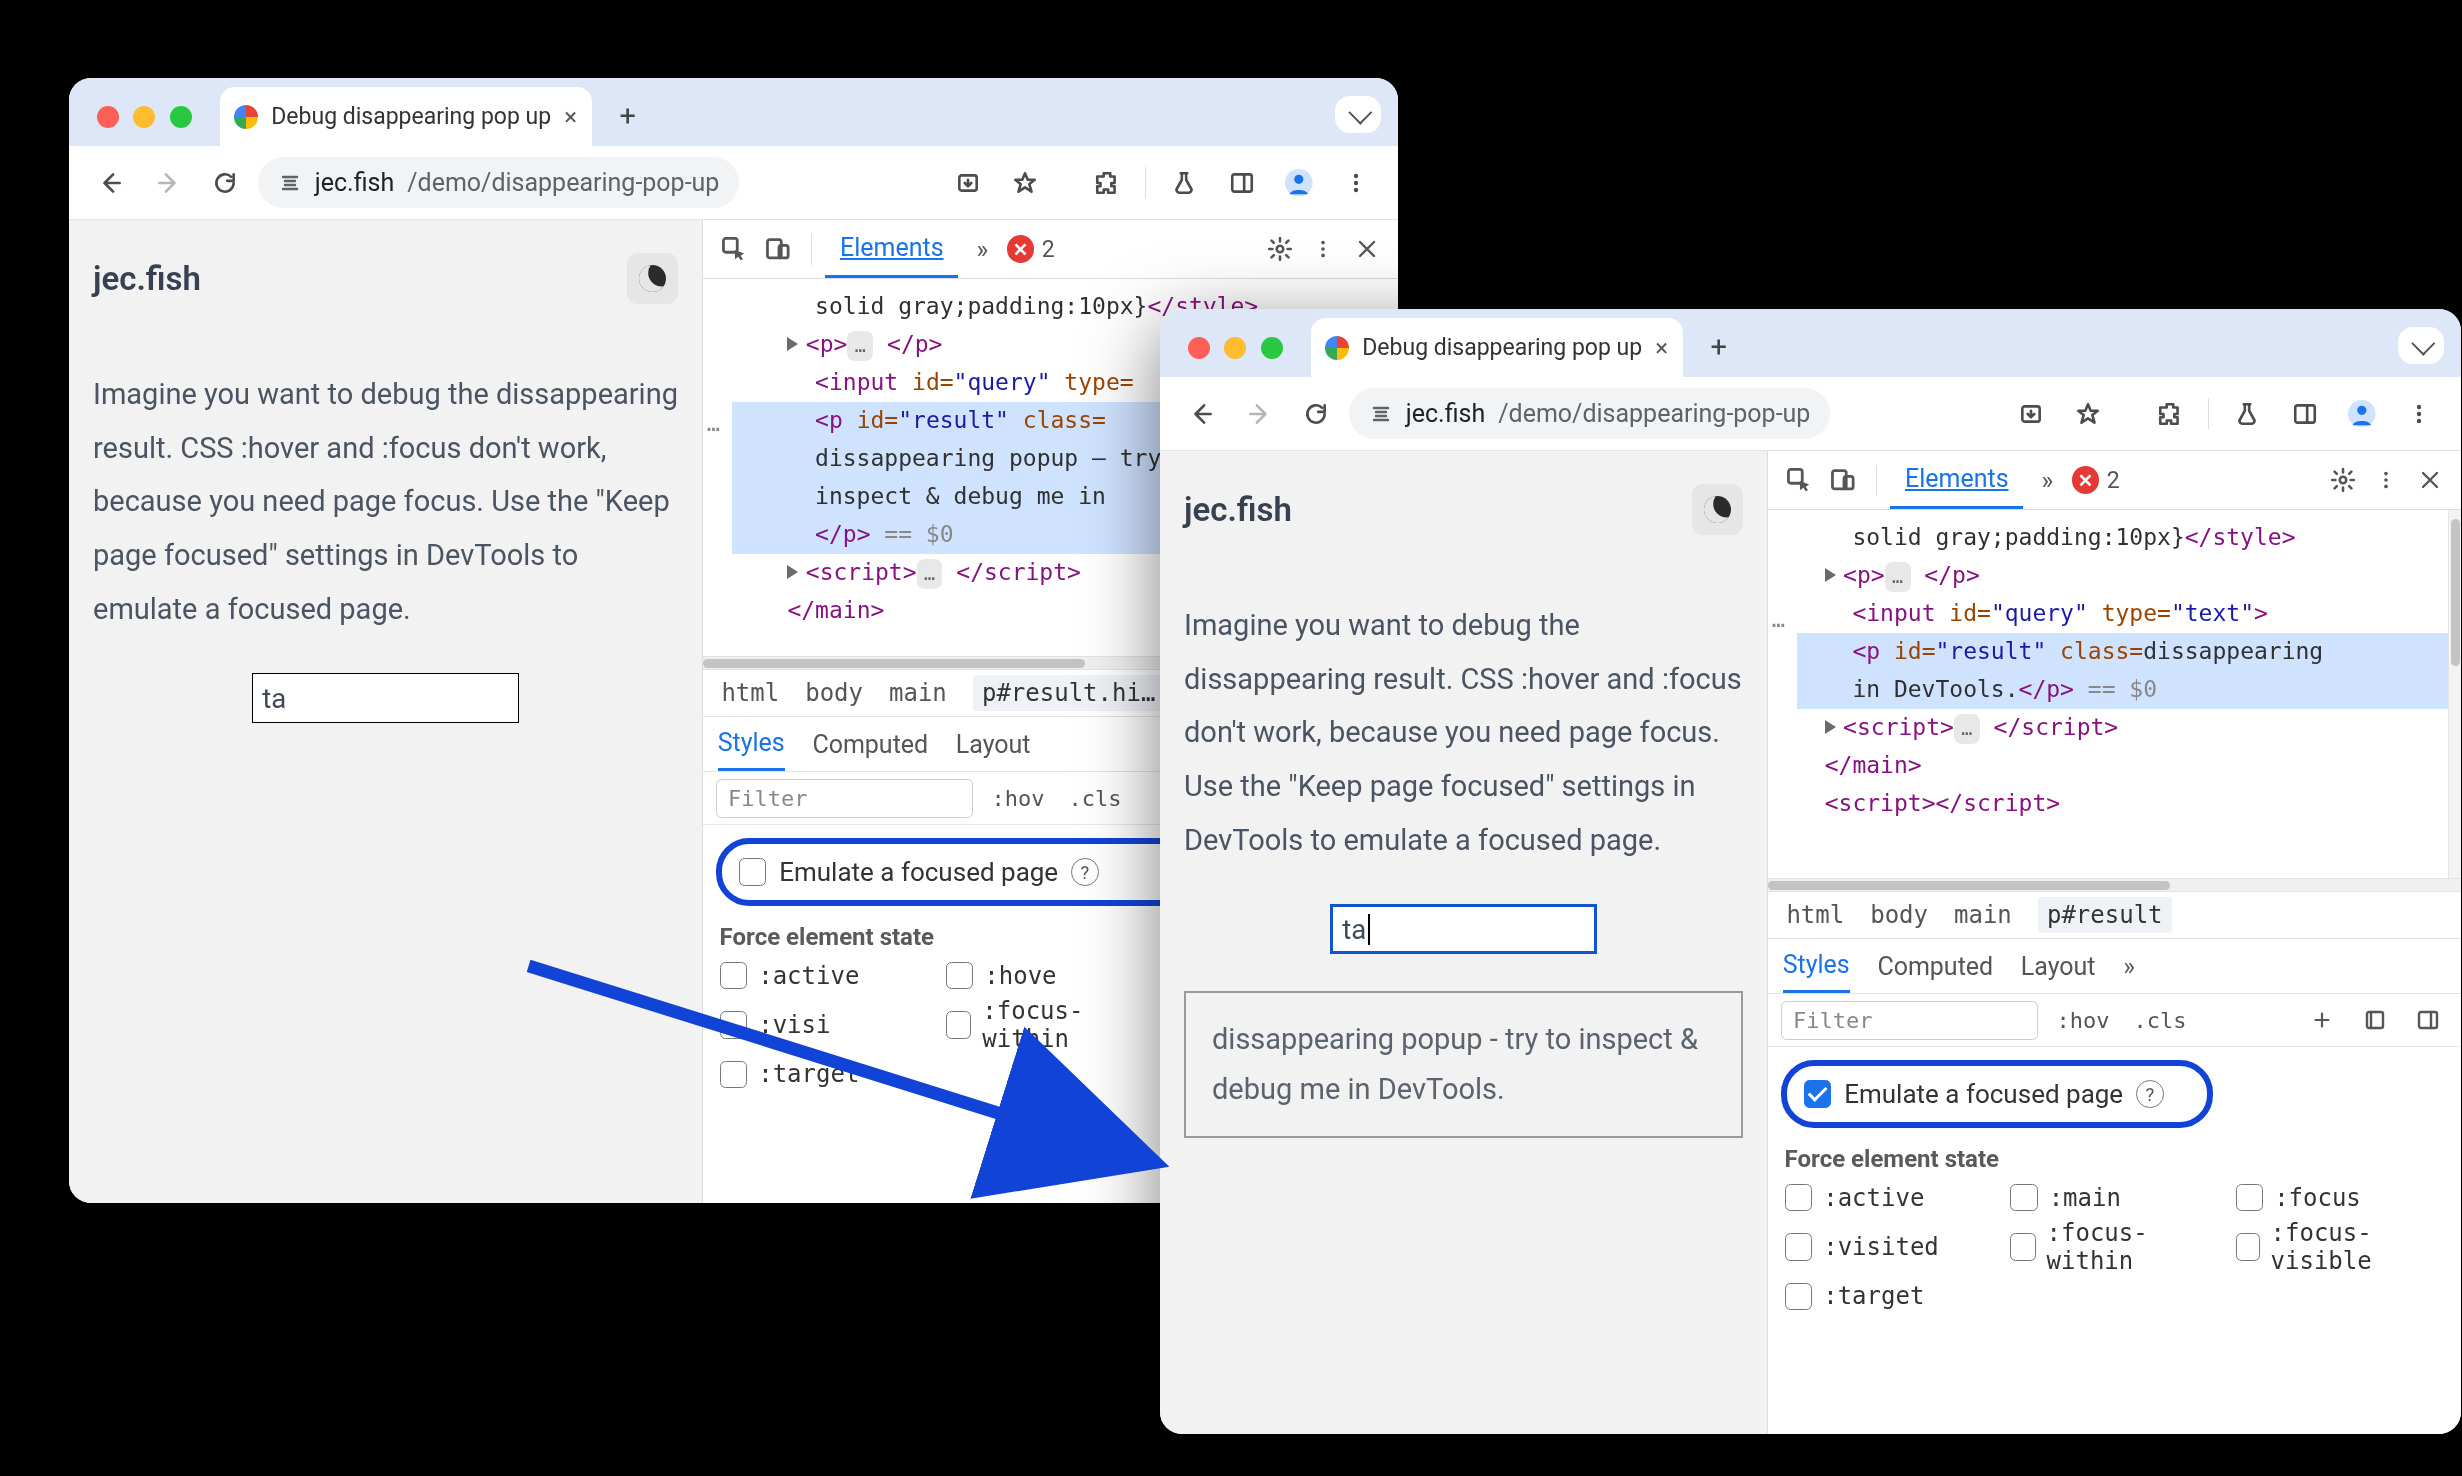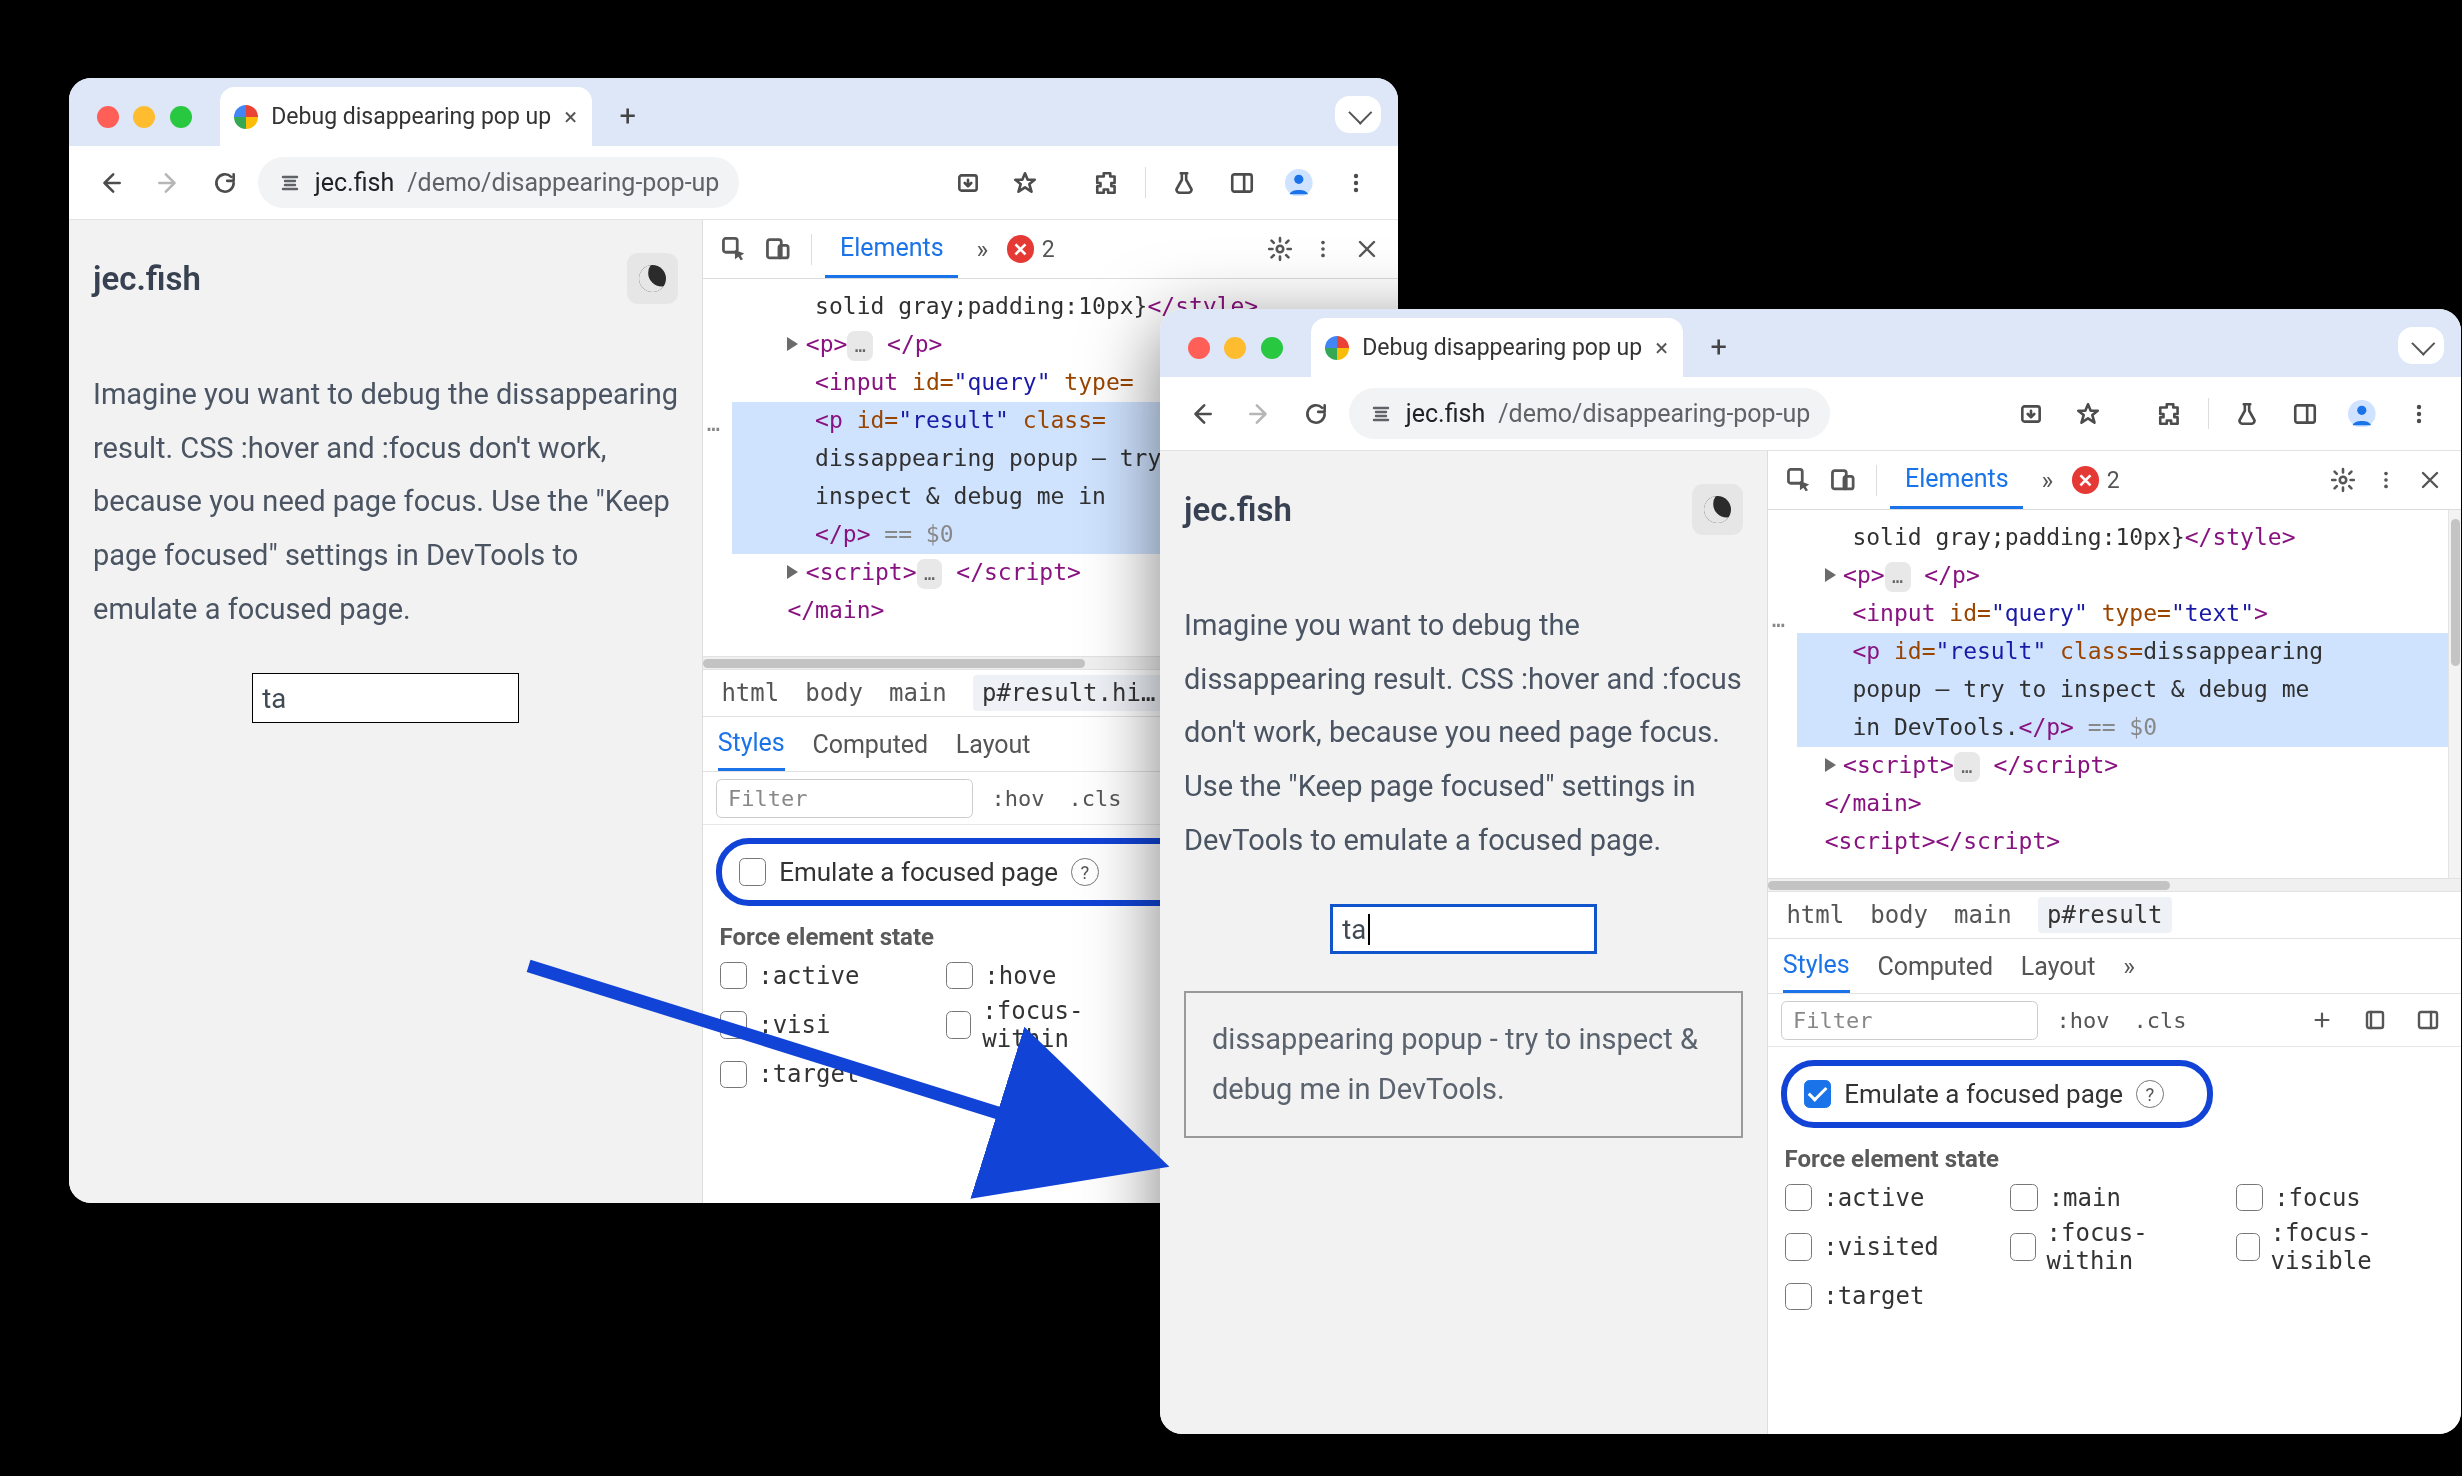--- a/index.html
+++ b/index.html
@@ -60,21 +60,21 @@
   .qboxB{ border:3.7px solid #1155cc; width:267px; }
   .cursor{ display:inline-block; width:1.8px; height:31px; background:#000; margin-left:1.8px; animation:bl 1s steps(1) infinite;}
   @keyframes bl{50%{opacity:0}}
   .popup{ margin:37px 0 0 0; border:2.8px solid #9a9a9a; background:#f2f2f2; padding:22px 26px; font-size:29px; color:#5a636e; line-height:1.7;}
   
   
   .dt{ flex:1; display:flex; flex-direction:column; border-left:0.9px solid #ddd; background:#fff; min-width:0;}
   .dt-top{ height:59px; display:flex; align-items:center; gap:3.7px; padding:0 11px; border-bottom:0.9px solid #dcdcdc; font-size:25px;}
   .dticon{ width:40px; height:40px; display:flex; align-items:center; justify-content:center; color:#565656; }
   .dt-tab{ padding:0 14.7px; height:100%; display:flex; align-items:center; color:#555; }
-  .dt-tab.active{ color:#1a73e8; border-bottom:3.7px solid #1a73e8; }
+  .dt-tab.active{ color:#1a73e8; border-bottom:3.7px solid #1a73e8;text-decoration:underline; }
   .errbadge{ width:27.6px; height:27.6px; border-radius:50%; background:#e53935; color:#fff; display:flex; align-items:center; justify-content:center; font-size:18.4px; font-weight:700;}
   .errn{ font-size:23px; color:#555; margin-left:3.7px;}
   .dt-spacer{flex:1}
   
   .dom{ font-size:23px; line-height:1.65; padding:9.2px 0 9.2px 29px; color:#303030; overflow:hidden; position:relative;}
   .dom .ln{ white-space:pre; }
   .tw{ display:inline-block; width:0; height:0; border-style:solid; border-width:7.4px 0 7.4px 11px; border-color:transparent transparent transparent #6b6b6b; margin-right:7.4px; vertical-align:0.9px;}
   .tag{ color:#881280;} .attr{color:#994500;} .val{color:#1a1aa6;} .txt{color:#303030;}
   .selln{ background:#cfe3ff; }
   .pill{ display:inline-block; background:#e8e8e8; border-radius:7.4px; padding:0 7.4px; color:#666; font-size:18.4px;}
@@ -487,21 +487,20 @@
             </svg>
           </div>
       </div>
 
       <div class="dom mono" style="height:368px; position:relative">
         <span class="dots3" style="top:97px">⋯</span>
         <div class="ln">    <span>solid gray;padding:10px}</span><span class="tag">&lt;/style&gt;</span></div>
         <div class="ln">  <span class="tw"></span><span class="tag">&lt;p&gt;</span><span class="pill">…</span> <span class="tag">&lt;/p&gt;</span></div>
         <div class="ln">    <span class="tag">&lt;input </span><span class="attr">id=</span><span class="val">"query"</span><span class="attr"> type=</span><span class="val">"text"</span><span class="tag">&gt;</span></div>
         <div class="ln selln">    <span class="tag">&lt;p </span><span class="attr">id=</span><span class="val">"result"</span><span class="attr"> class=</span><span class="txt">dissappearing</span></div>
-        <div class="ln selln">    popup – try to inspect &amp; debug me</div>
         <div class="ln selln">    in DevTools.<span class="tag">&lt;/p&gt;</span><span class="eq0"> == $0</span></div>
         <div class="ln">  <span class="tw"></span><span class="tag">&lt;script&gt;</span><span class="pill">…</span> <span class="tag">&lt;/script&gt;</span></div>
         <div class="ln">  <span class="tag">&lt;/main&gt;</span></div>
         <div class="ln">  <span class="tag">&lt;script&gt;</span><span class="tag">&lt;/script&gt;</span></div>
         <div class="vscroll">
             <div class="th" style="top:9.2px; height:147px"></div>
           </div>
       </div>
       <div class="hscroll">
           <div class="thumb" style="left:0;width:58%"></div>

